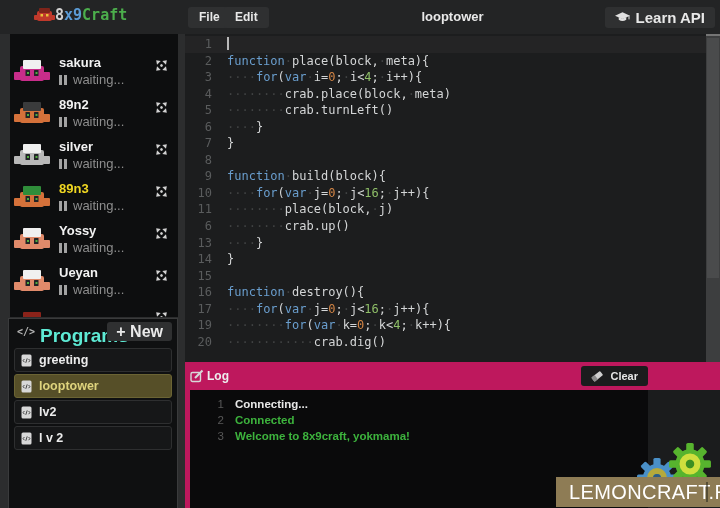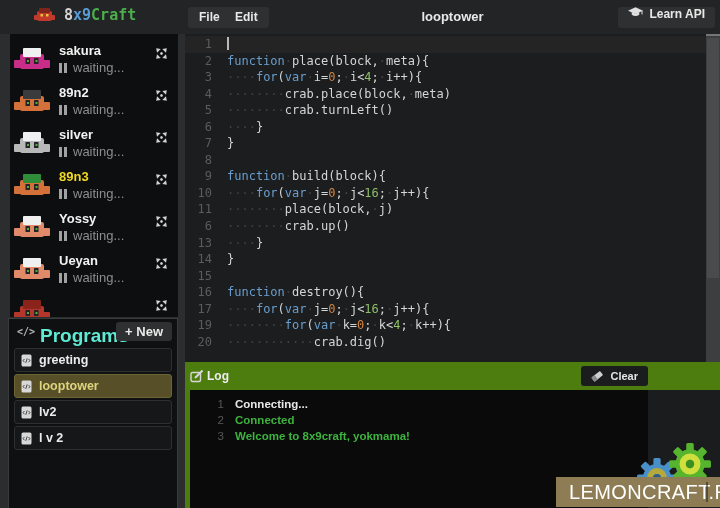--- a/index.html
+++ b/index.html
@@ -1,50 +1,50 @@
 <!DOCTYPE html>
 <html><head>
 <meta charset="utf-8">
 <style>
   html,body{margin:0;padding:0;background:#2c2d2e;}
   .app{position:relative;width:720px;height:508px;background:#2c2d2e;overflow:hidden;
        font-family:"Liberation Sans",sans-serif;-webkit-font-smoothing:antialiased;}
 
   
   .topbar{position:absolute;left:0;top:0;width:720px;height:34px;background:#232425;}
-  .logo{position:absolute;left:34px;top:6px;display:flex;align-items:center;gap:9px;}
+  .logo{position:absolute;left:34px;top:6px;display:flex;align-items:center;gap:0;}
   .logo-text{font-family:"DejaVu Sans Mono",monospace;font-weight:bold;font-size:15px;letter-spacing:0px;}
   .menu-btn{position:absolute;top:7px;height:21px;line-height:21px;padding:0 11px;background:#2f3031;
             border-radius:3px;color:#e8e8e8;font-size:12px;font-weight:bold;cursor:default;}
   .btn-file{left:188px;} .btn-edit{left:224px;}
   .doc-title{position:absolute;left:185px;right:0;top:9px;text-align:center;color:#e9e9e9;
              font-size:13px;font-weight:bold;pointer-events:none;}
-  .learn-btn{position:absolute;right:5px;top:7px;height:21px;display:flex;gap:6px;
-             padding:0 10px;background:#2f3031;border-radius:3px;color:#e8e8e8;font-size:12px;font-weight:bold;}
+  .learn-btn{position:absolute;right:5px;top:7px;height:21px;display:flex;align-items:center;gap:6px;
+             padding:0 10px;background:#2f3031;border-radius:3px;color:#e8e8e8;font-size:15px;font-weight:bold;}
 
   
-  .players-panel{position:absolute;left:10px;top:34px;width:168px;height:283px;background:#0d0e0f;overflow:hidden;padding-top:4px;box-sizing:border-box;}
+  .players-panel{position:absolute;left:10px;top:34px;width:168px;height:283px;background:#0d0e0f;overflow:hidden;padding-top:16px;box-sizing:border-box;}
   .player-row{position:relative;height:42px;display:flex;align-items:center;}
   .crab{margin-left:4px;flex:0 0 36px;}
   .player-info{margin-left:9px;}
   .player-name{color:#f2f2f2;font-size:13px;font-weight:bold;line-height:15px;}
   .player-status{display:flex;align-items:center;margin-top:2px;}
   .pause{display:inline-flex;gap:2px;margin-right:6px;}
   .pause i{display:block;width:3px;height:10px;background:#a2a2a2;}
   .status-text{color:#8d8d8d;font-size:13px;}
   .move{position:absolute;right:9px;top:8px;}
 
   
   .programs-panel{position:absolute;left:8px;top:318px;width:170px;height:192px;background:#0f1011;
                   border:1px solid #3a3b3c;box-sizing:border-box;}
   .prog-header{position:relative;height:27px;}
   .brackets{position:absolute;left:8px;top:7px;color:#b5b5b5;font-family:"DejaVu Sans Mono",monospace;font-size:10px;font-weight:bold;}
   .prog-title{position:absolute;left:31px;top:6px;color:#5eead4;font-size:19px;font-weight:bold;}
   .new-btn{position:absolute;right:5px;top:3px;height:19px;line-height:19px;padding:0 9px;background:#2f3031;
-           border-radius:3px;color:#eaeaea;font-size:13px;font-weight:bold;}
+           border-radius:3px;color:#eaeaea;font-size:16px;font-weight:bold;}
   .prog-item{position:relative;height:24px;margin:2px 5px;background:#161718;border:1px solid #2e2f30;
              border-radius:3px;display:flex;align-items:center;box-sizing:border-box;}
   .prog-item .doc{margin-left:6px;flex:0 0 11px;}
   .prog-label{margin-left:7px;color:#ececec;font-size:12.5px;font-weight:bold;}
   .prog-item.selected{background:#564f28;border-color:#6b6434;}
   .prog-item.selected .prog-label{color:#ded37d;}
 
   
   .editor{position:absolute;left:185px;top:34px;width:521px;height:328px;background:#1c1d1e;overflow:hidden;
           font-family:"DejaVu Sans Mono",monospace;font-size:12px;}
@@ -52,21 +52,21 @@
   .eline{height:16.55px;line-height:16.55px;white-space:pre;}
   .eline.active{background:rgba(255,255,255,0.035);}
   .gut{display:inline-block;width:27px;padding-right:9px;text-align:right;color:#5a5c5d;}
   .ctext{padding-left:6px;}
   .tk-k{color:#6a9ece;} .tk-p{color:#d4d6d7;} .tk-a{color:#d28445;} .tk-g{color:#8fbf68;} .tk-w{color:#404243;}
   .cursor{display:inline-block;width:2px;height:13px;background:#b9b9b9;vertical-align:-2px;}
   .vscroll{position:absolute;left:706px;top:34px;width:14px;height:328px;background:#3d3e3f;border-top:2px solid #757575;box-sizing:border-box;}
   .vscroll .thumb{position:absolute;left:1px;right:1px;top:2px;height:240px;background:#4a4b4c;}
 
   
-  .log-panel{position:absolute;left:185px;top:362px;width:535px;height:146px;background:#4d7c0f;}
+  .log-panel{position:absolute;left:185px;top:362px;width:535px;height:146px;background:#be185d;}
   .log-header{position:relative;height:28px;}
   .log-title{position:absolute;left:22px;top:7px;color:#ededed;font-size:12px;font-weight:bold;}
   .log-icon{position:absolute;left:5px;top:7px;}
   .clear-btn{position:absolute;right:72px;top:4px;height:20px;display:flex;align-items:center;gap:6px;
              padding:0 10px;background:#1b1c1d;border-radius:3px;color:#e6e6e6;font-size:11px;font-weight:bold;}
   .log-right{position:absolute;left:463px;top:28px;right:0;bottom:0;background:#1b1c1d;}
   .log-content{position:absolute;left:5px;top:28px;width:458px;bottom:0;background:#0a0a0b;padding-top:6px;box-sizing:border-box;}
   .log-line{height:16px;line-height:16px;display:flex;font-size:11.5px;font-weight:bold;}
   .log-num{flex:0 0 34px;text-align:right;color:#585858;padding-right:11px;font-weight:normal;}
 

